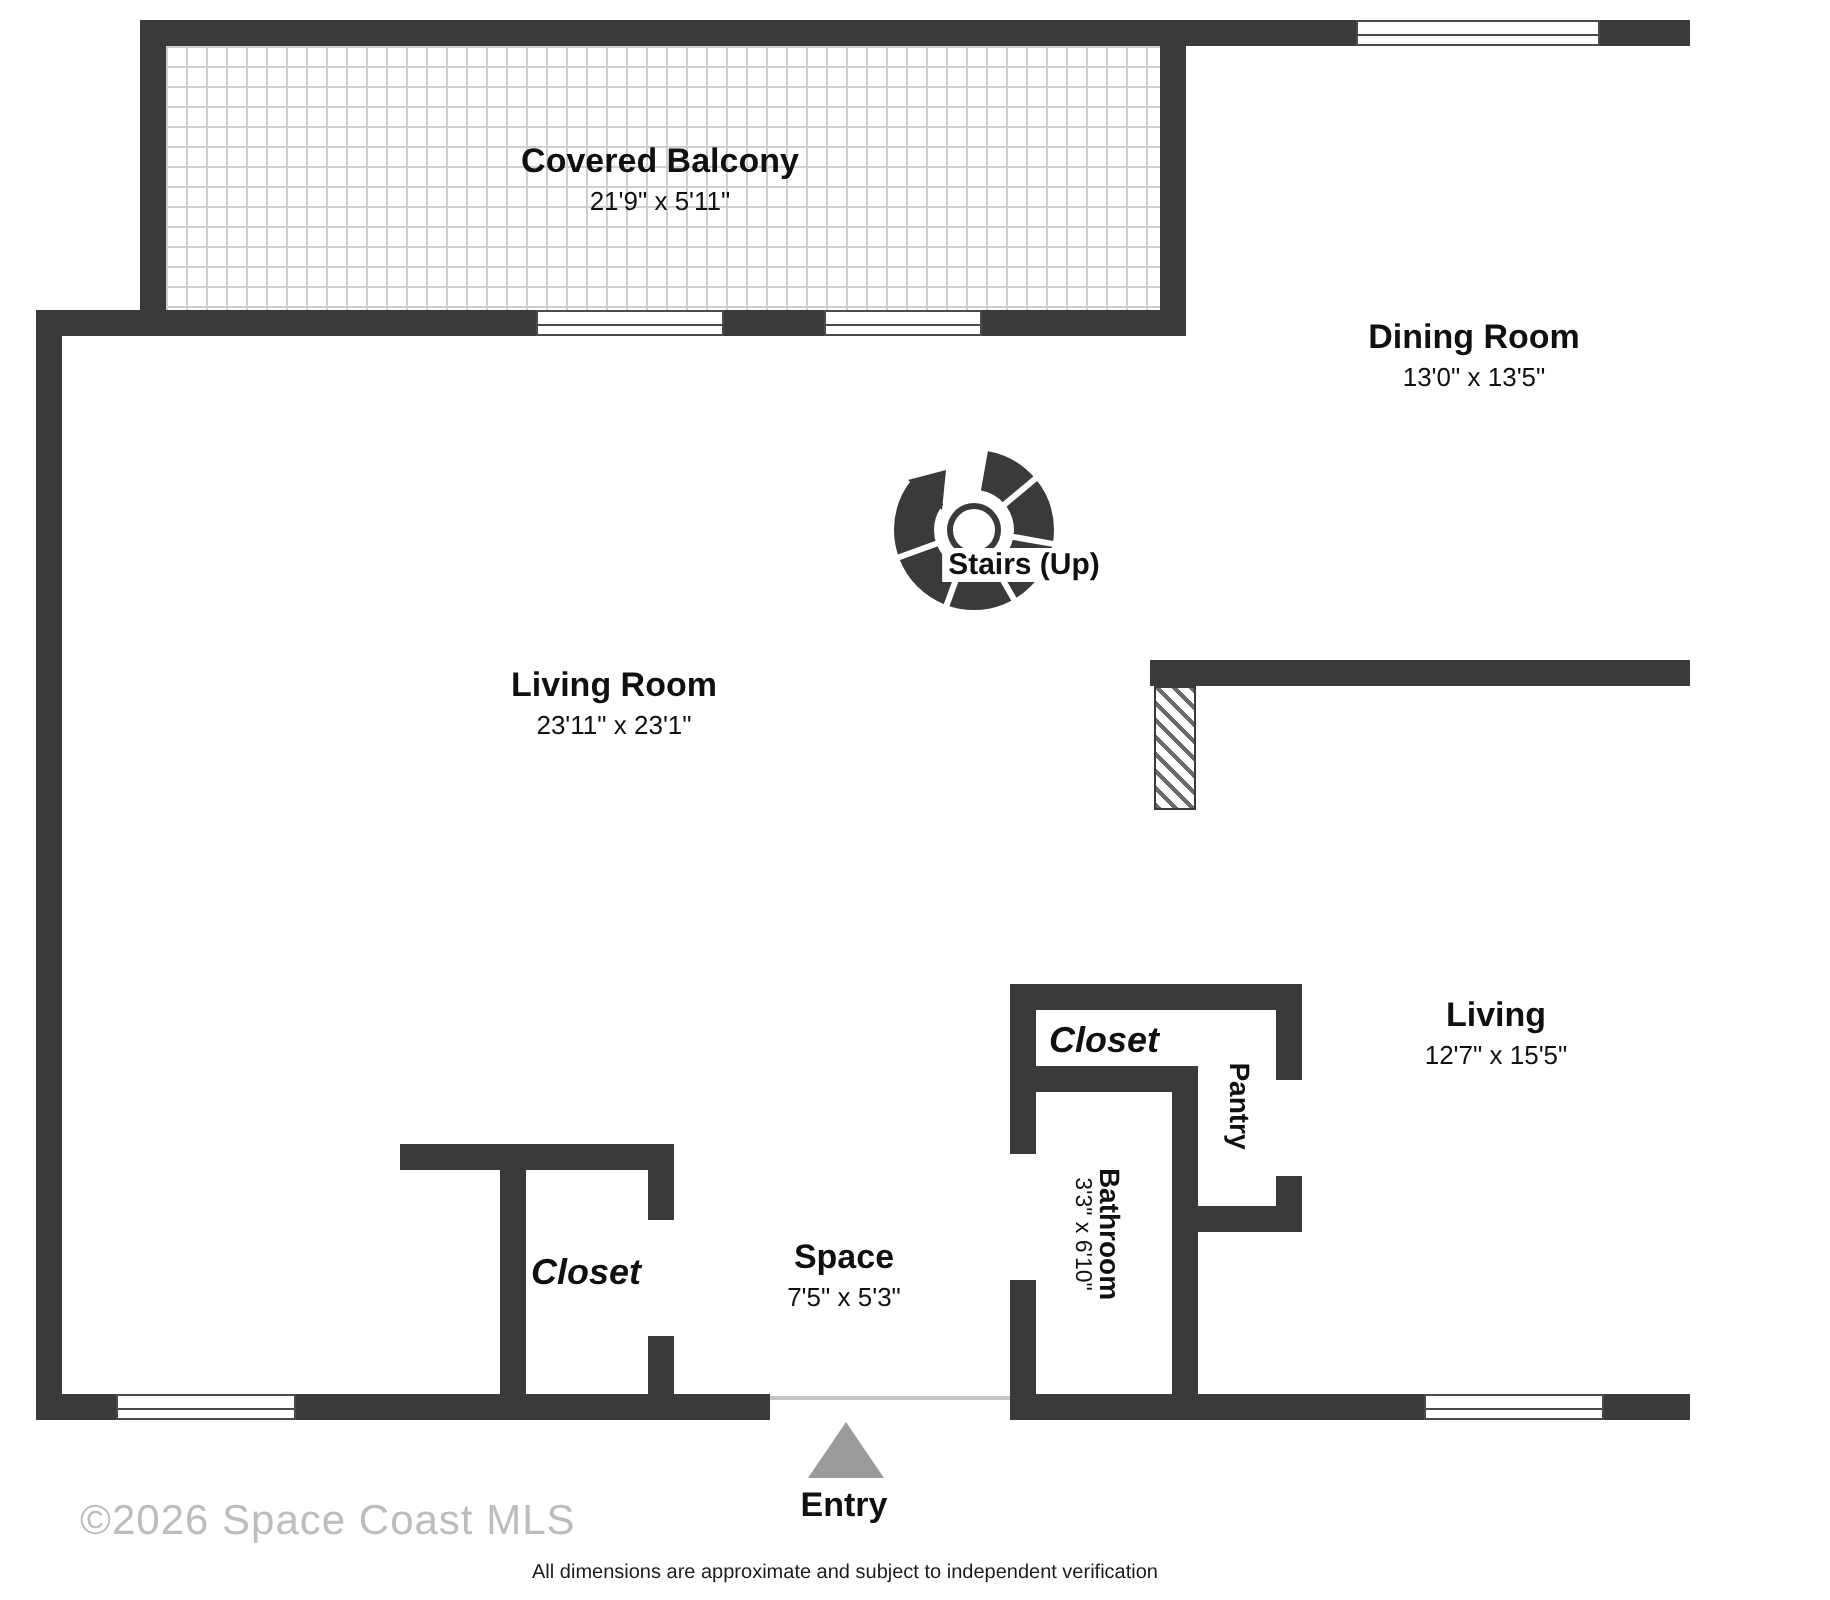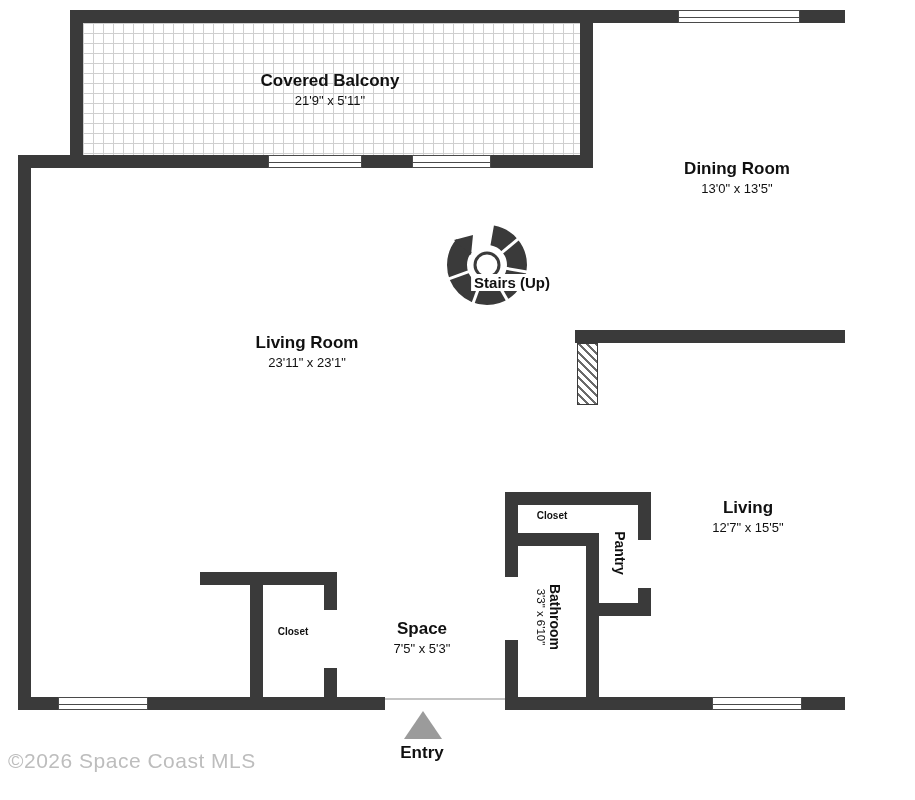--- a/index.html
+++ b/index.html
@@ -11,32 +11,32 @@
   .hatch{ position:absolute; border:1px solid #3a3a3a; box-sizing:border-box;
           background:repeating-linear-gradient(45deg,#6a6a6a 0 2px,#ffffff 2px 6px); }
   .tiles{ position:absolute;
           background-image:linear-gradient(#cfcfcf 1px, transparent 1px),
                            linear-gradient(90deg,#cfcfcf 1px, transparent 1px);
           background-size:10px 10px; }
   .room { position:absolute; transform:translateX(-50%); text-align:center;
           color:#101010; white-space:nowrap; }
   .room .nm { font-weight:bold; font-size:17px; }
   .room .dm { font-size:13px; margin-top:2px; }
-  .room.sm .nm { font-size:10px; }
+  .room.sm .nm { font-size:18px;font-style:italic; }
   .vert { position:absolute; transform:translate(-50%,-50%) rotate(90deg);
           text-align:center; white-space:nowrap; color:#101010; }
   .vert .nm { font-weight:bold; font-size:14px; }
   .vert .dm { font-size:11.5px; }
   .stairs-label { position:absolute; transform:translateX(-50%); background:#fff;
           padding:0 3px; font-weight:bold; font-size:15px; color:#101010; white-space:nowrap; }
   .entry-tri { position:absolute; width:0; height:0;
           border-left:19px solid transparent; border-right:19px solid transparent;
           border-bottom:28px solid #9b9b9b; }
   .thr  { position:absolute; background:#c4c4c4; }
-  .wm   { position:absolute; font-size:21px; color:#bdbdbd; letter-spacing:.5px; }
+  .wm   { position:absolute; font-size:21px; color:#bdbdbd; letter-spacing:.5px;margin-left:32px; }
   .disc { position:absolute; left:50%; transform:translateX(-50%); font-size:10px; color:#1a1a1a; }
 </style>
 </head>
 <body>
 
 <div class="plan">
 
   <div class="tiles" style="left:83px; top:23px; width:497px; height:132px;"></div>
 
   <div class="w" style="left:70px;  top:10px;  width:523px; height:13px;"></div>
@@ -130,14 +130,15 @@
   <div class="room" style="left:422px; top:619px;">
     <div class="nm">Space</div>
     <div class="dm">7'5" x 5'3"</div>
   </div>
 
   <div class="room" style="left:422px; top:743px;">
     <div class="nm">Entry</div>
   </div>
 
   <div class="wm" style="left:8px; top:749px;">©2026 Space Coast MLS</div>
+  <div class="disc" style="top:781px;">All dimensions are approximate and subject to independent verification</div>
 
 </div>
 
 </body></html>

